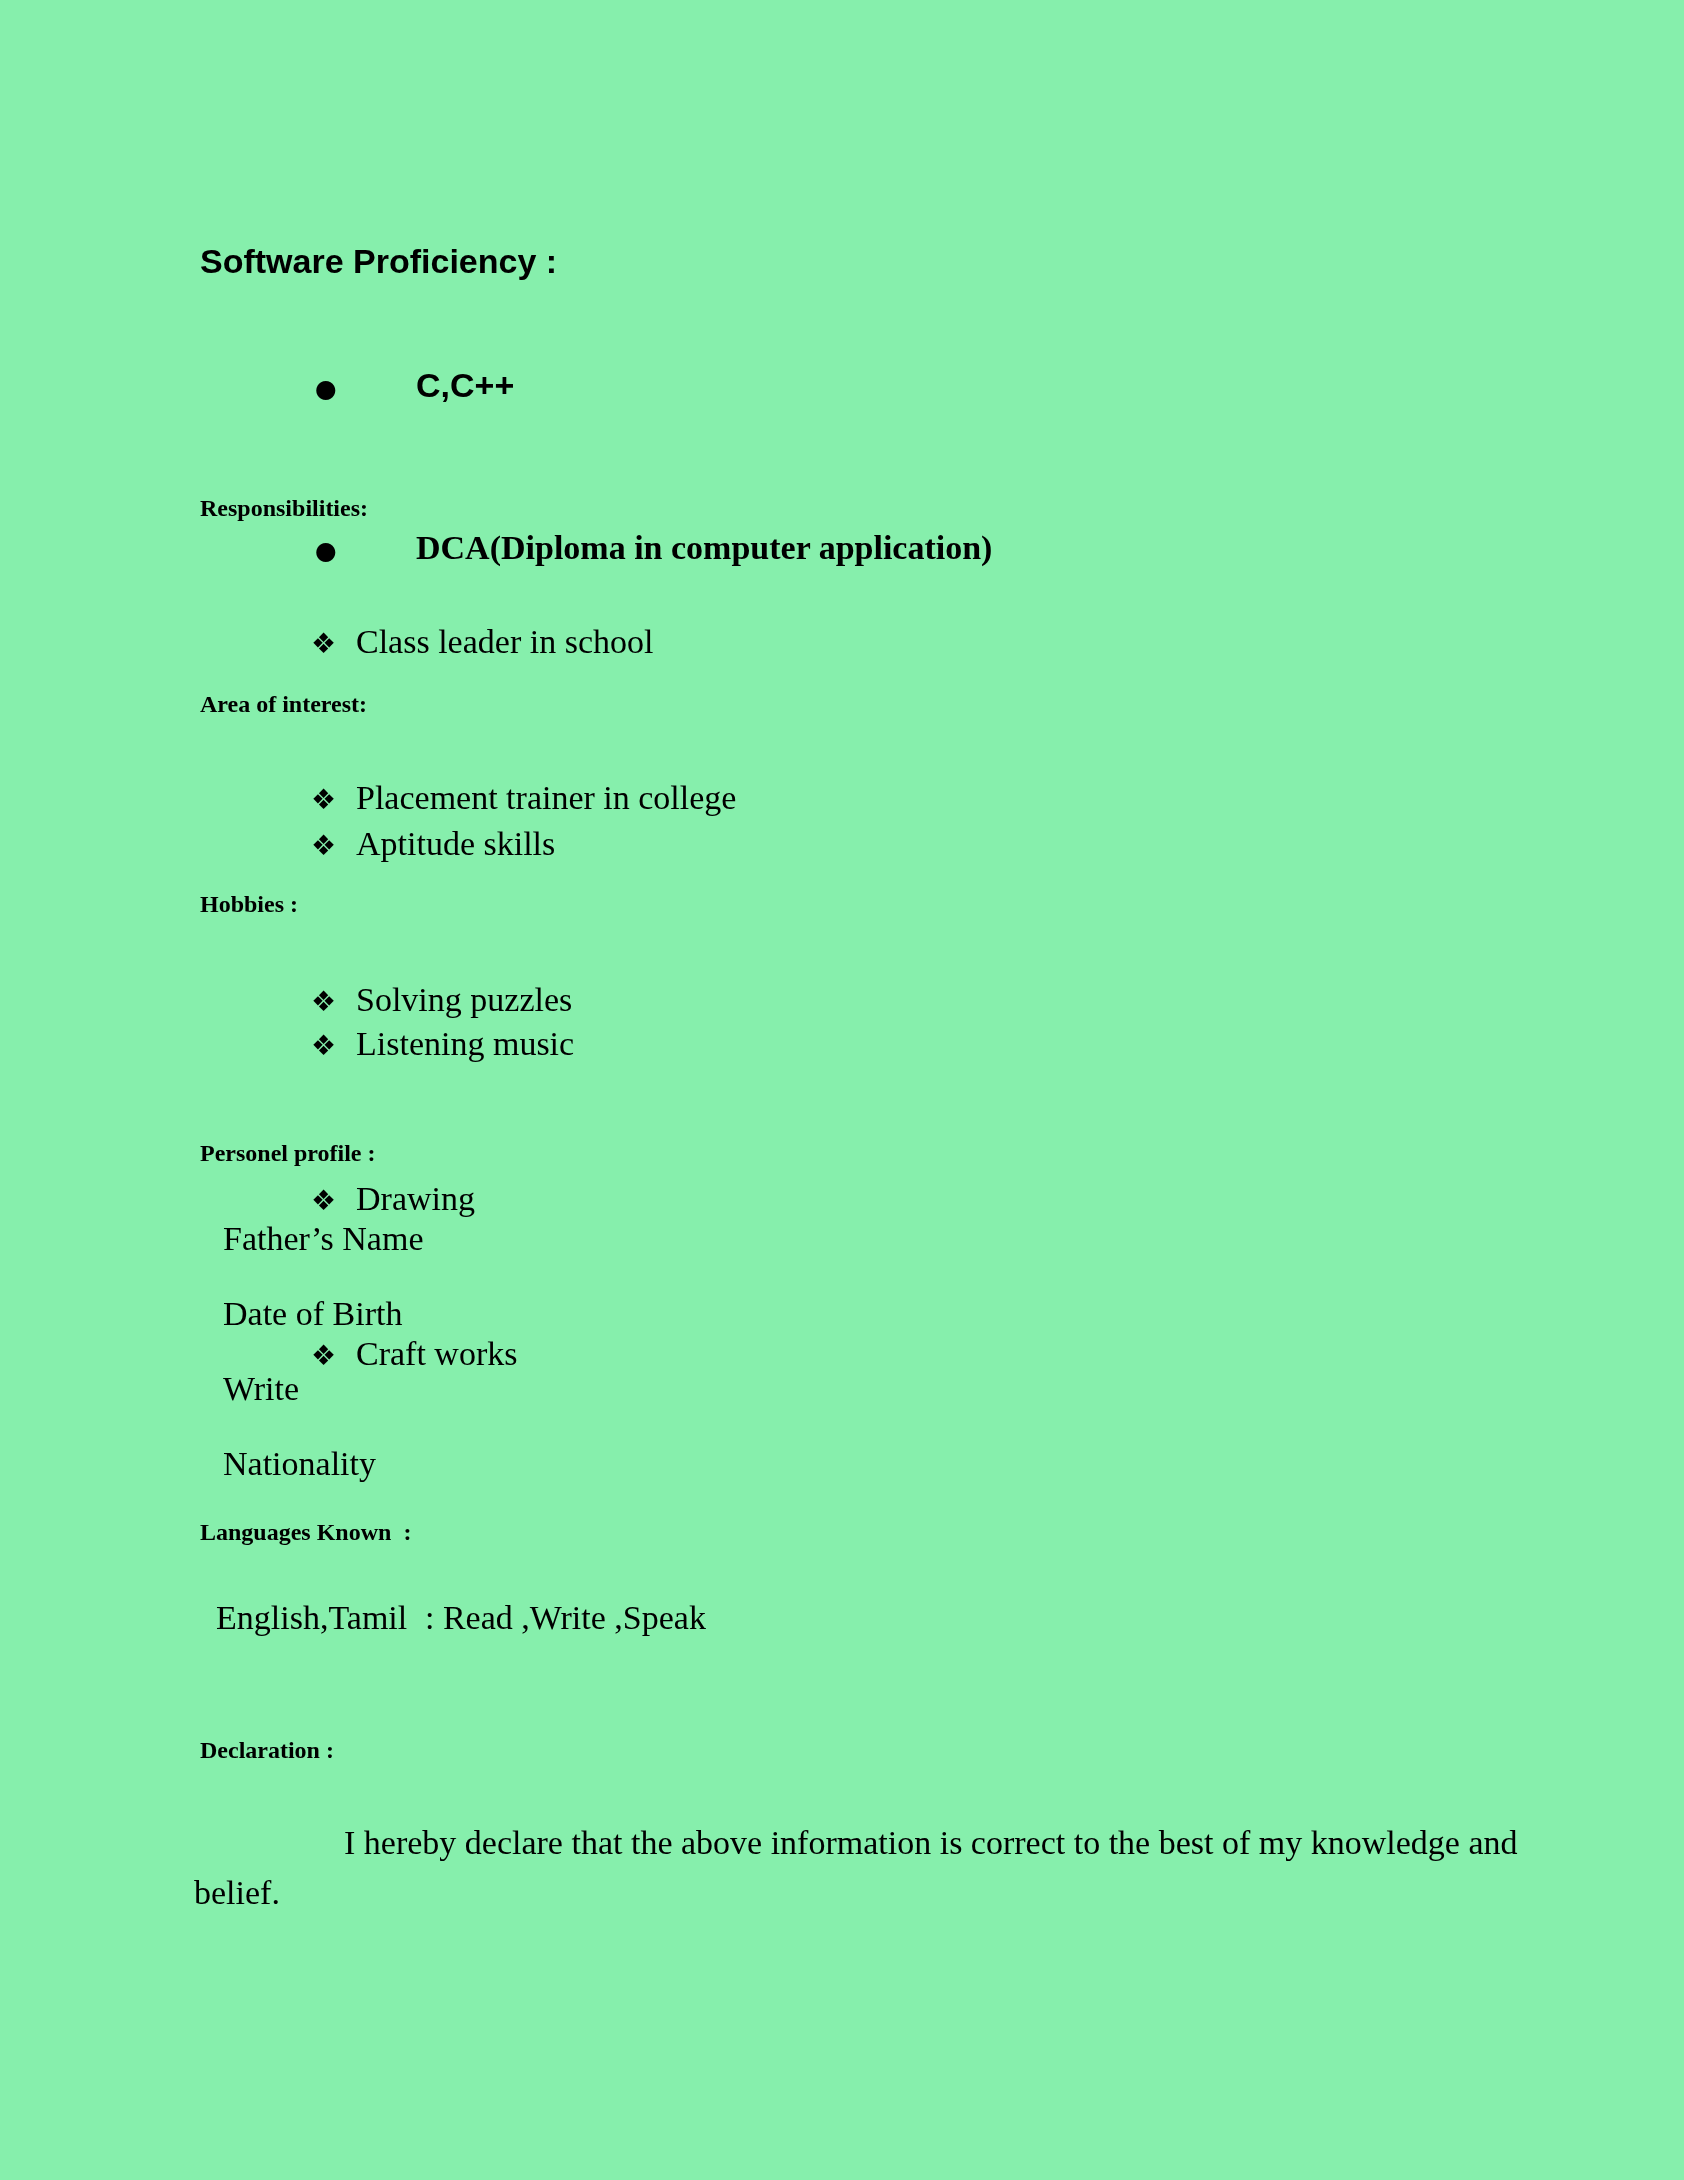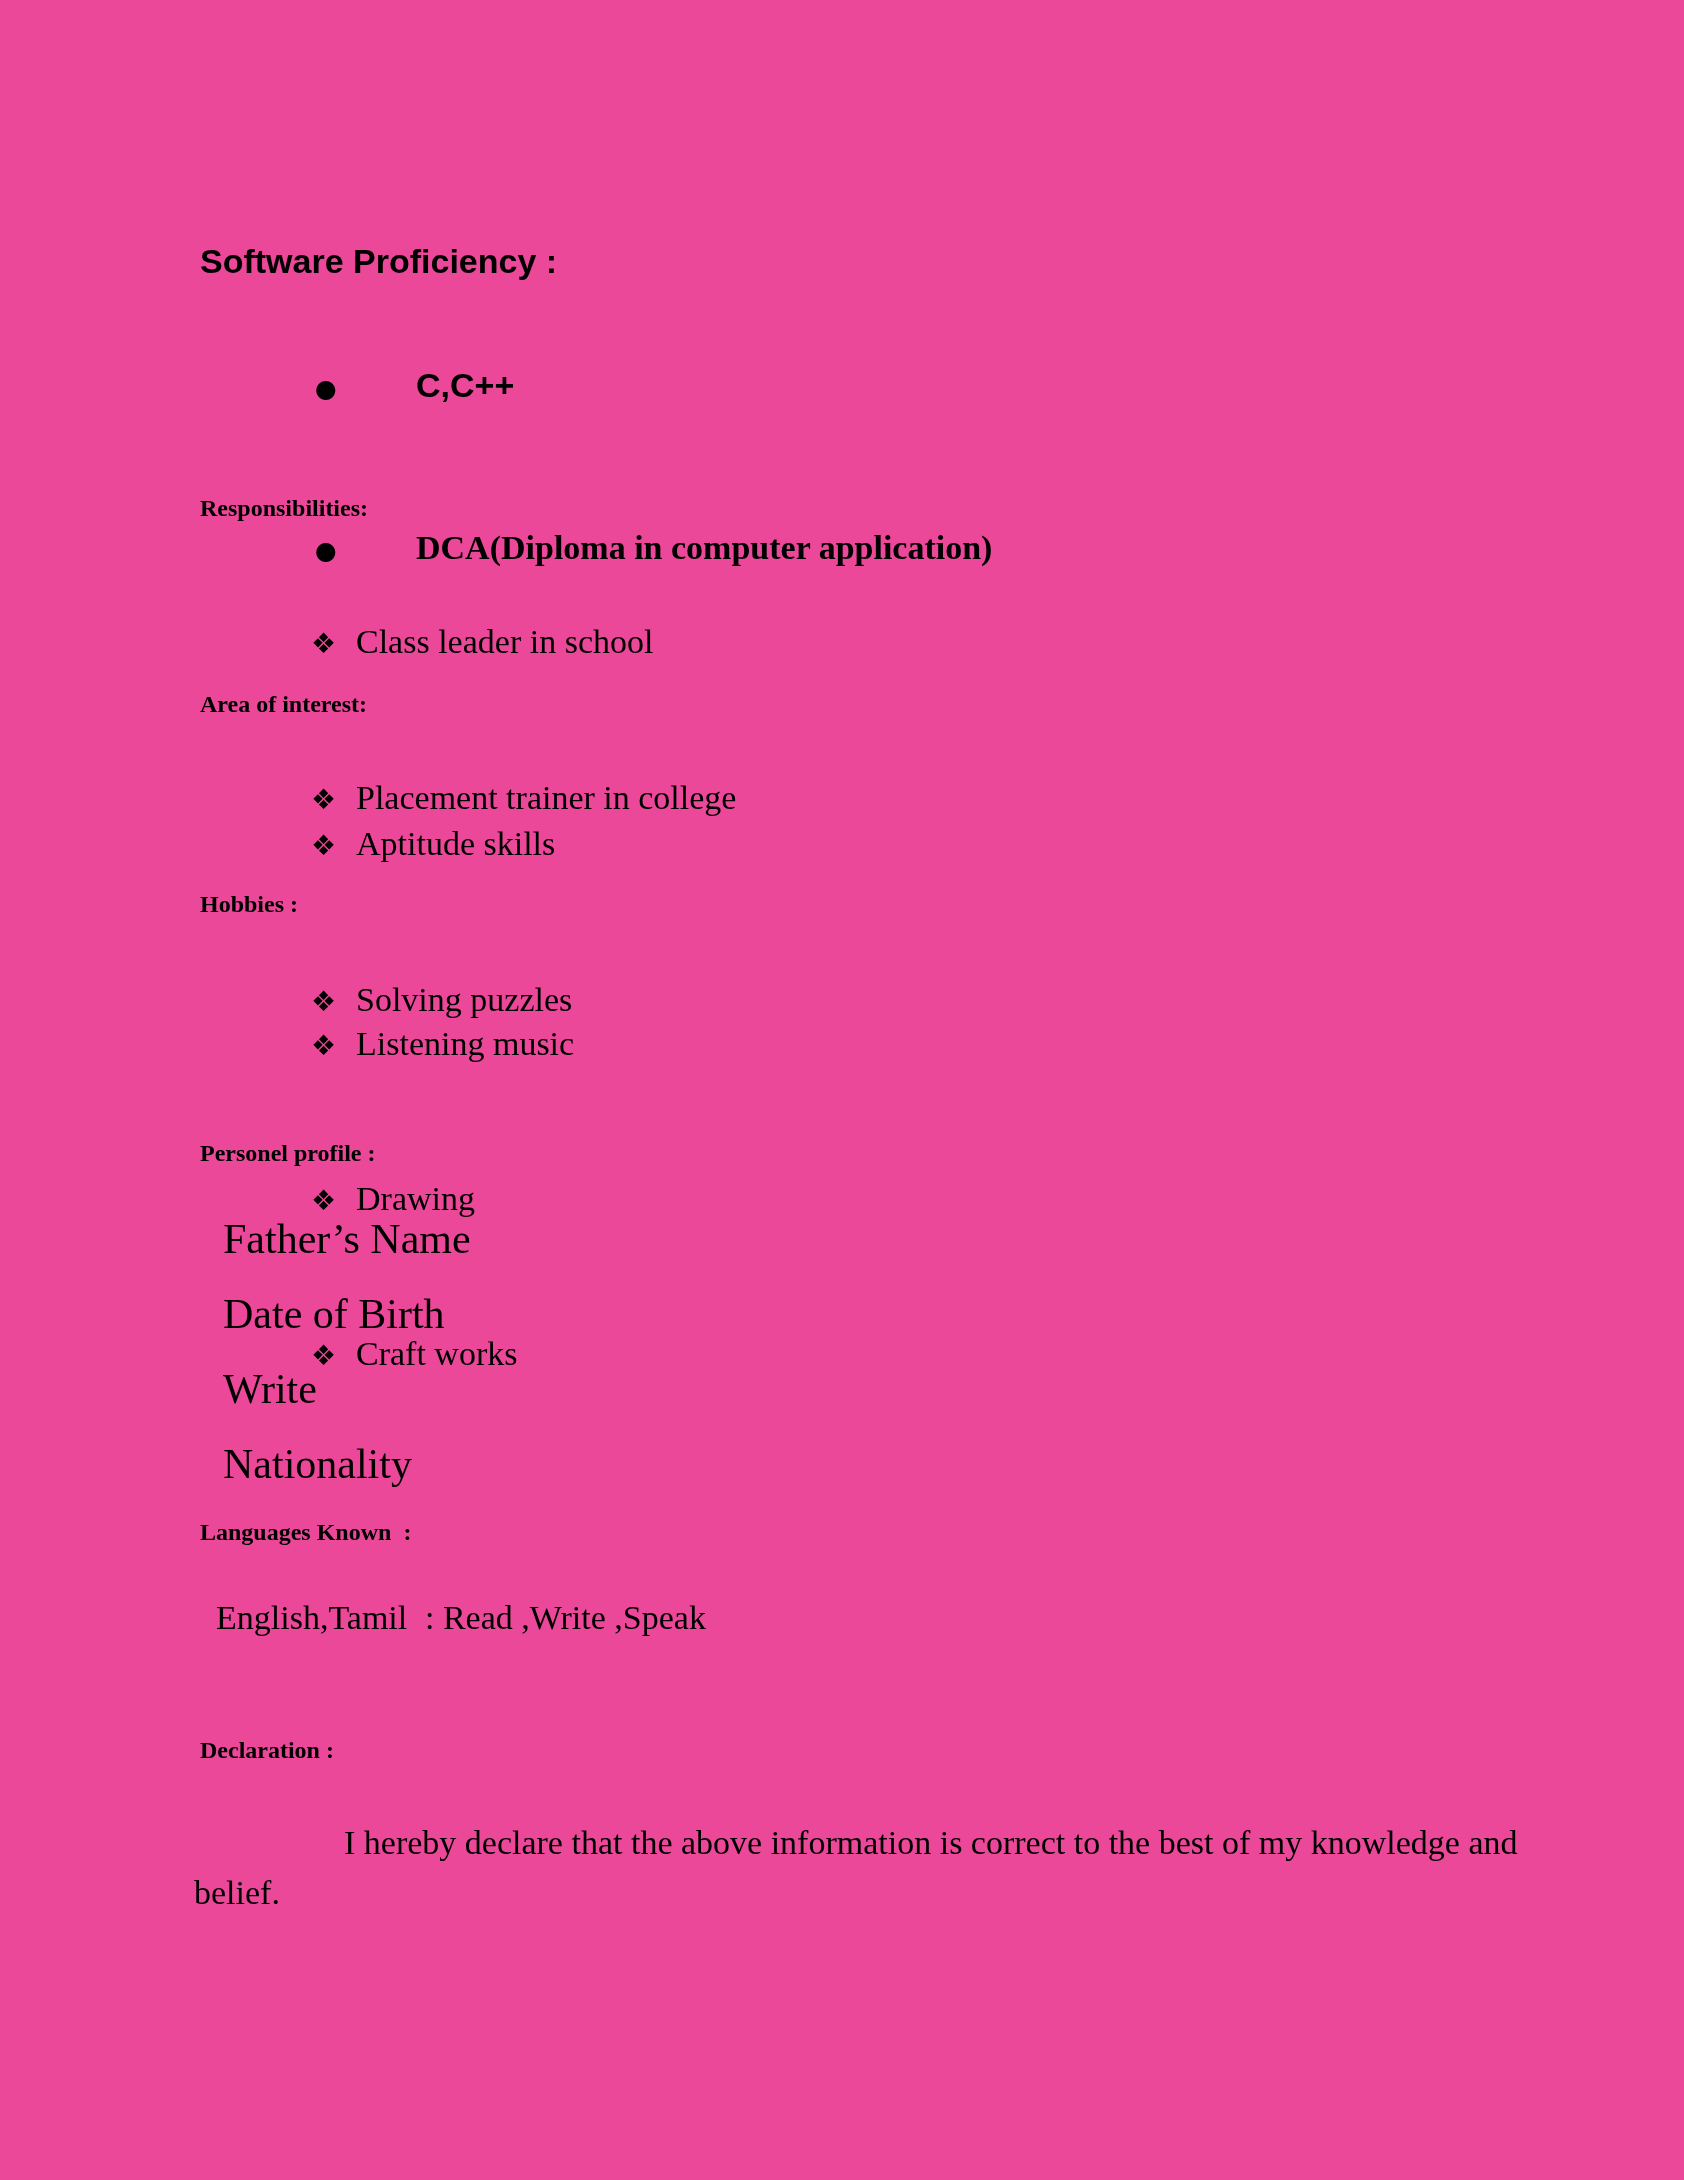--- a/index.html
+++ b/index.html
@@ -1,21 +1,21 @@
 <!DOCTYPE html>
 <html style="font-size:13.6px"><head>
 <meta charset="utf-8">
 <style>
   * { margin:0; padding:0; box-sizing:border-box; }
   html,body { background:#ffffff; }
   .page {
     position:relative;
     width:1685px;
     height:2181px;
-    background:#ec4899;
+    background:#86efac;
     color:#000000;
     font-family:"Liberation Serif", serif;
     overflow:hidden;
   }
   .abs { position:absolute; }
   .ws { white-space:pre; }
   .h-sans {
     font-family:"Liberation Sans", sans-serif;
     font-weight:700;
     font-size:34px;
@@ -43,21 +43,21 @@
   }
   .bullet-diamond {
     display:inline-block;
     width:45px;
     font-size:28px;
     font-family:"DejaVu Sans", sans-serif;
   }
   .sans-bold { font-family:"Liberation Sans", sans-serif; font-weight:700; }
   .serif-bold { font-family:"Liberation Serif", serif; font-weight:700; }
   .field {
-    font-size:42px;
+    font-size:34px;
     line-height:34px;
     white-space:pre;
     margin-bottom:41px;
   }
   .lang-row {
     display:flex;
     font-size:34px;
     line-height:34px;
     white-space:pre;
     margin-bottom:44px;

